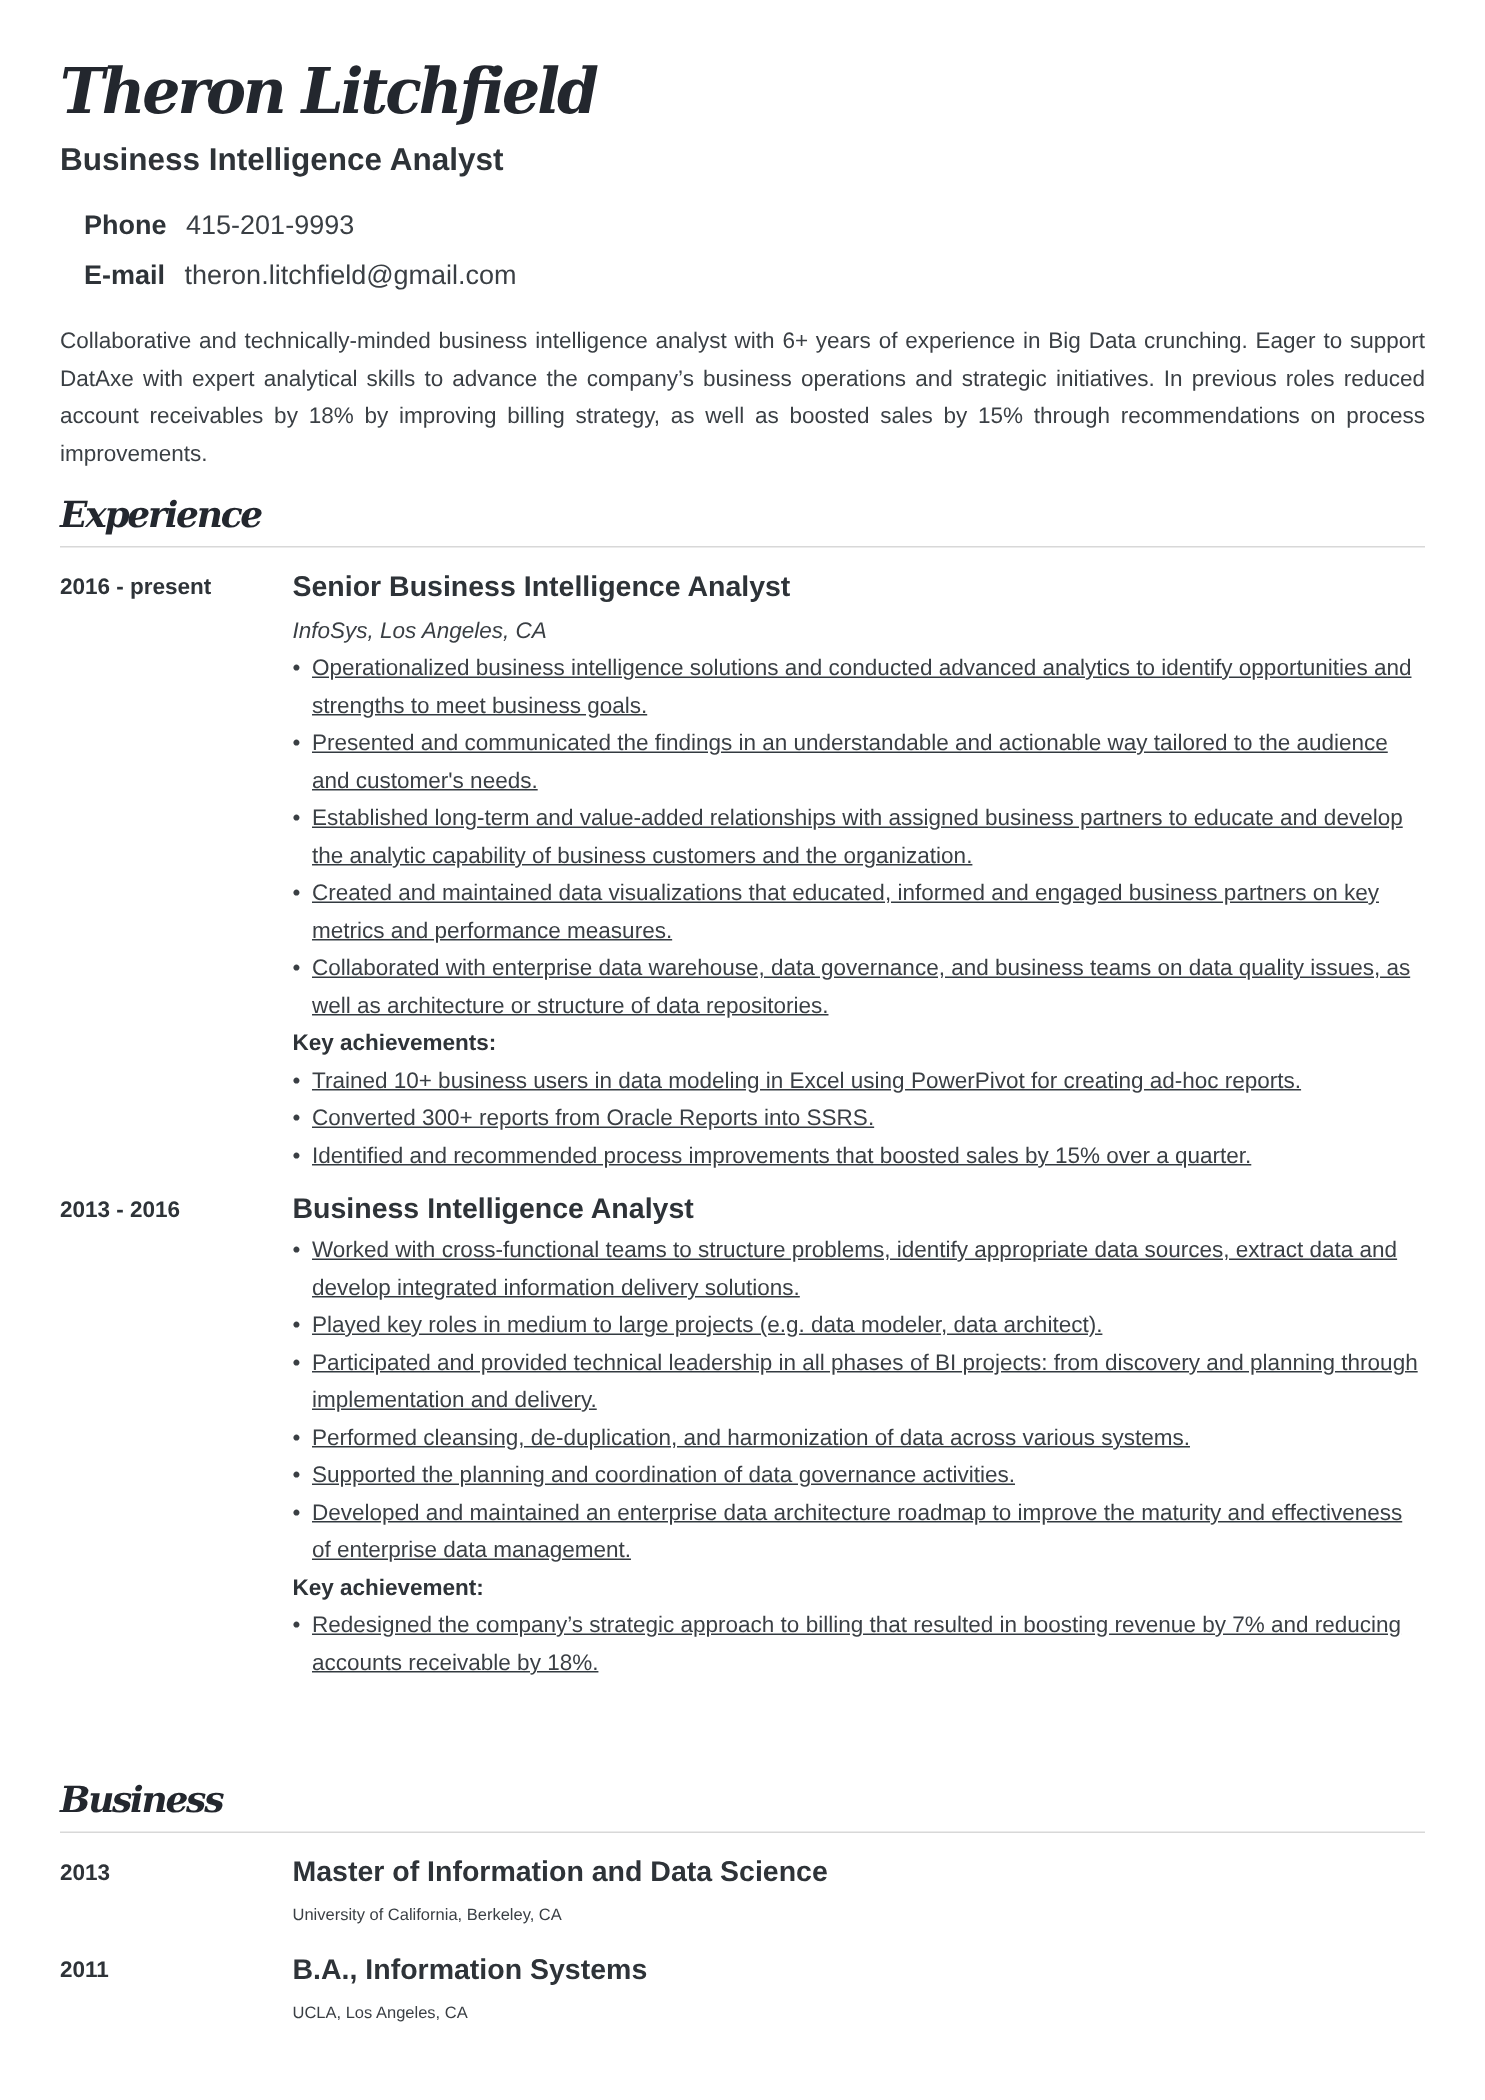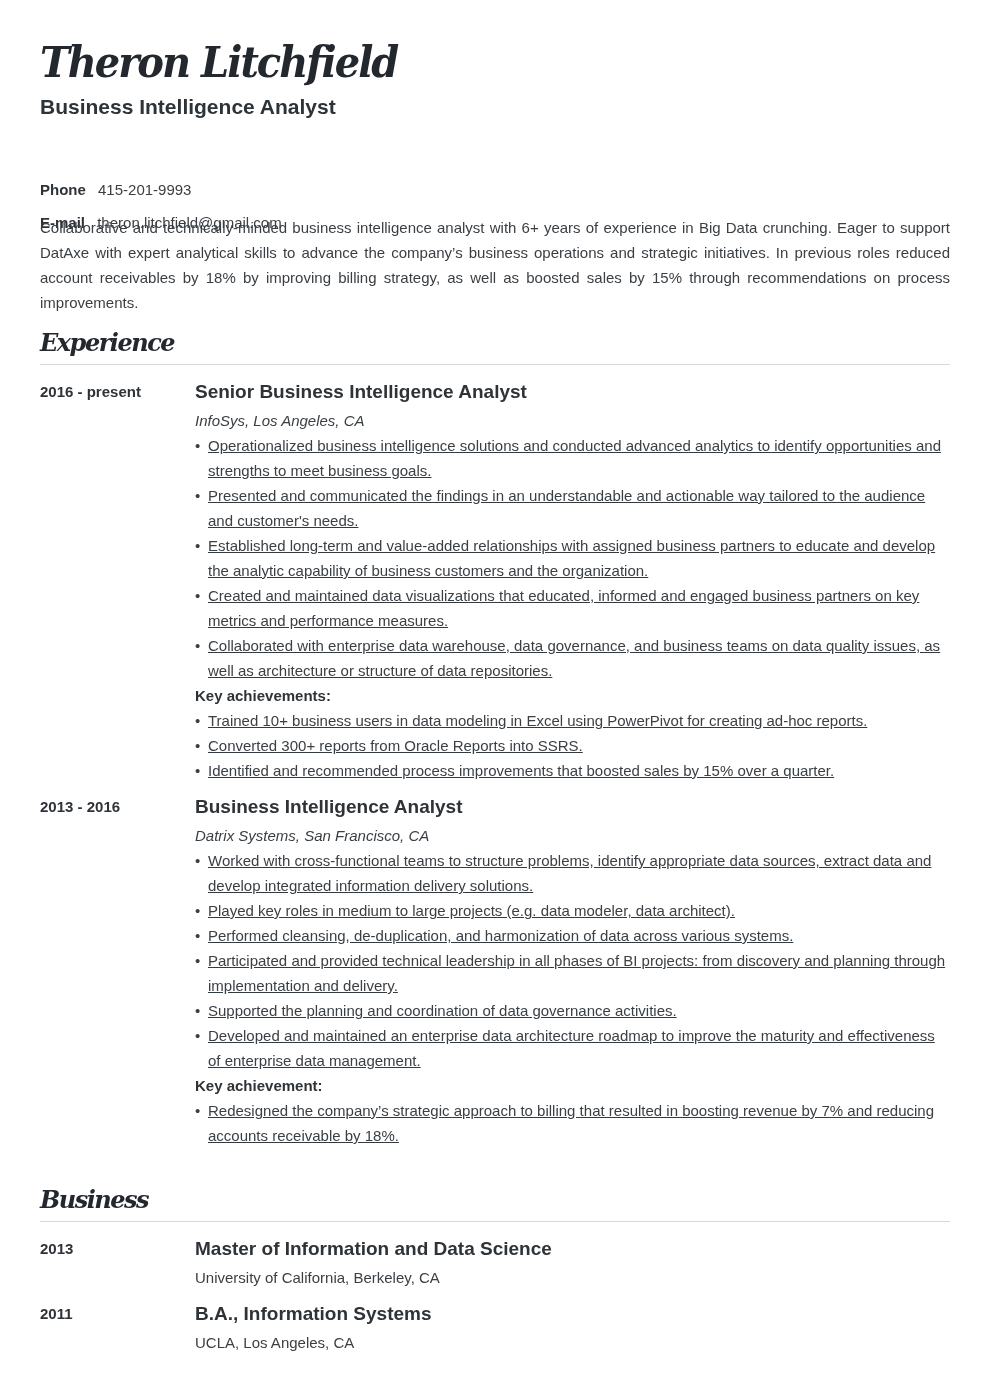--- a/index.html
+++ b/index.html
@@ -16,21 +16,21 @@
       font-family: "DejaVu Serif", serif;
       font-weight: bold; font-style: italic;
       font-size: 40px; letter-spacing: -2px;
       color: #23272e; line-height: 48px;
       transform: scaleY(1.05);
     }
     .title {
       position: absolute; top: 95px; left: 0;
       font-size: 21px; font-weight: bold; color: #2e3338;
     }
-    .contact-row { position: absolute; left: 0; font-size: 15px; line-height: 18px; margin-top: 40px; }
+    .contact-row { position: absolute; left: 16px; font-size: 18px; line-height: 18px; }
     .contact-row .lbl { font-weight: bold; color: #2e3338; margin-right: 8px; }
     .contact-row .val { color: #3a3f44; }
     .summary {
       position: absolute; top: 215px; left: 0; width: 910px;
       font-size: 15px; line-height: 25px; text-align: justify; color: #3a3f44;
     }
     .section-heading {
       position: absolute; left: 0;
       font-family: "DejaVu Serif", serif; font-style: italic; font-weight: bold;
       font-size: 24px; letter-spacing: -1.5px; color: #23272e;
@@ -39,21 +39,21 @@
       position: absolute; left: 0; width: 910px; height: 1px; background: #d8d8d8;
     }
     .entry { position: absolute; left: 0; width: 910px; }
     .entry .date {
       position: absolute; left: 0; top: 5px;
       font-weight: bold; font-size: 15px; color: #2e3338;
     }
     .entry .body { position: absolute; left: 155px; width: 755px; }
     .entry .role { font-size: 19px; font-weight: bold; color: #2e3338; line-height: 28px; }
     .entry .company { font-style: italic; font-size: 15px; line-height: 25px; margin-top: 2px; color: #3a3f44; }
-    .entry .plain { font-size: 15px; line-height: 25px; margin-top: 2px; color: #3a3f44; }
+    .entry .plain { font-size: 11px; line-height: 25px; margin-top: 2px; color: #3a3f44; }
     ul.bullets { list-style: none; text-decoration: underline; }
     ul.bullets li {
       position: relative; padding-left: 13px;
       font-size: 15px; line-height: 25px; color: #3a3f44;
     }
     ul.bullets li::before {
       content: "•"; position: absolute; left: 0; top: 0; color: #3a3f44;
     }
     .key-label { font-weight: bold; font-size: 15px; line-height: 25px; color: #2e3338; }
   </style>
@@ -97,26 +97,25 @@
         <li>Converted 300+ reports from Oracle Reports into SSRS.</li>
         <li>Identified and recommended process improvements that boosted sales by 15% over a quarter.</li>
       </ul>
     </div>
   </div>
 
   <div class="entry" style="top:793px;">
     <div class="date">2013 - 2016</div>
     <div class="body">
       <div class="role">Business Intelligence Analyst</div>
-      <div class="company">Datrix Systems, San Francisco, CA</div>
       <ul class="bullets">
         <li>Worked with cross-functional teams to structure problems, identify appropriate data sources, extract data and develop integrated information delivery solutions.</li>
         <li>Played key roles in medium to large projects (e.g. data modeler, data architect).</li>
+        <li>Participated and provided technical leadership in all phases of BI projects: from discovery and planning through implementation and delivery.</li>
         <li>Performed cleansing, de-duplication, and harmonization of data across various systems.</li>
-        <li>Participated and provided technical leadership in all phases of BI projects: from discovery and planning through implementation and delivery.</li>
         <li>Supported the planning and coordination of data governance activities.</li>
         <li>Developed and maintained an enterprise data architecture roadmap to improve the maturity and effectiveness of enterprise data management.</li>
       </ul>
       <div class="key-label">Key achievement:</div>
       <ul class="bullets">
         <li>Redesigned the company’s strategic approach to billing that resulted in boosting revenue by 7% and reducing accounts receivable by 18%.</li>
       </ul>
     </div>
   </div>
 

